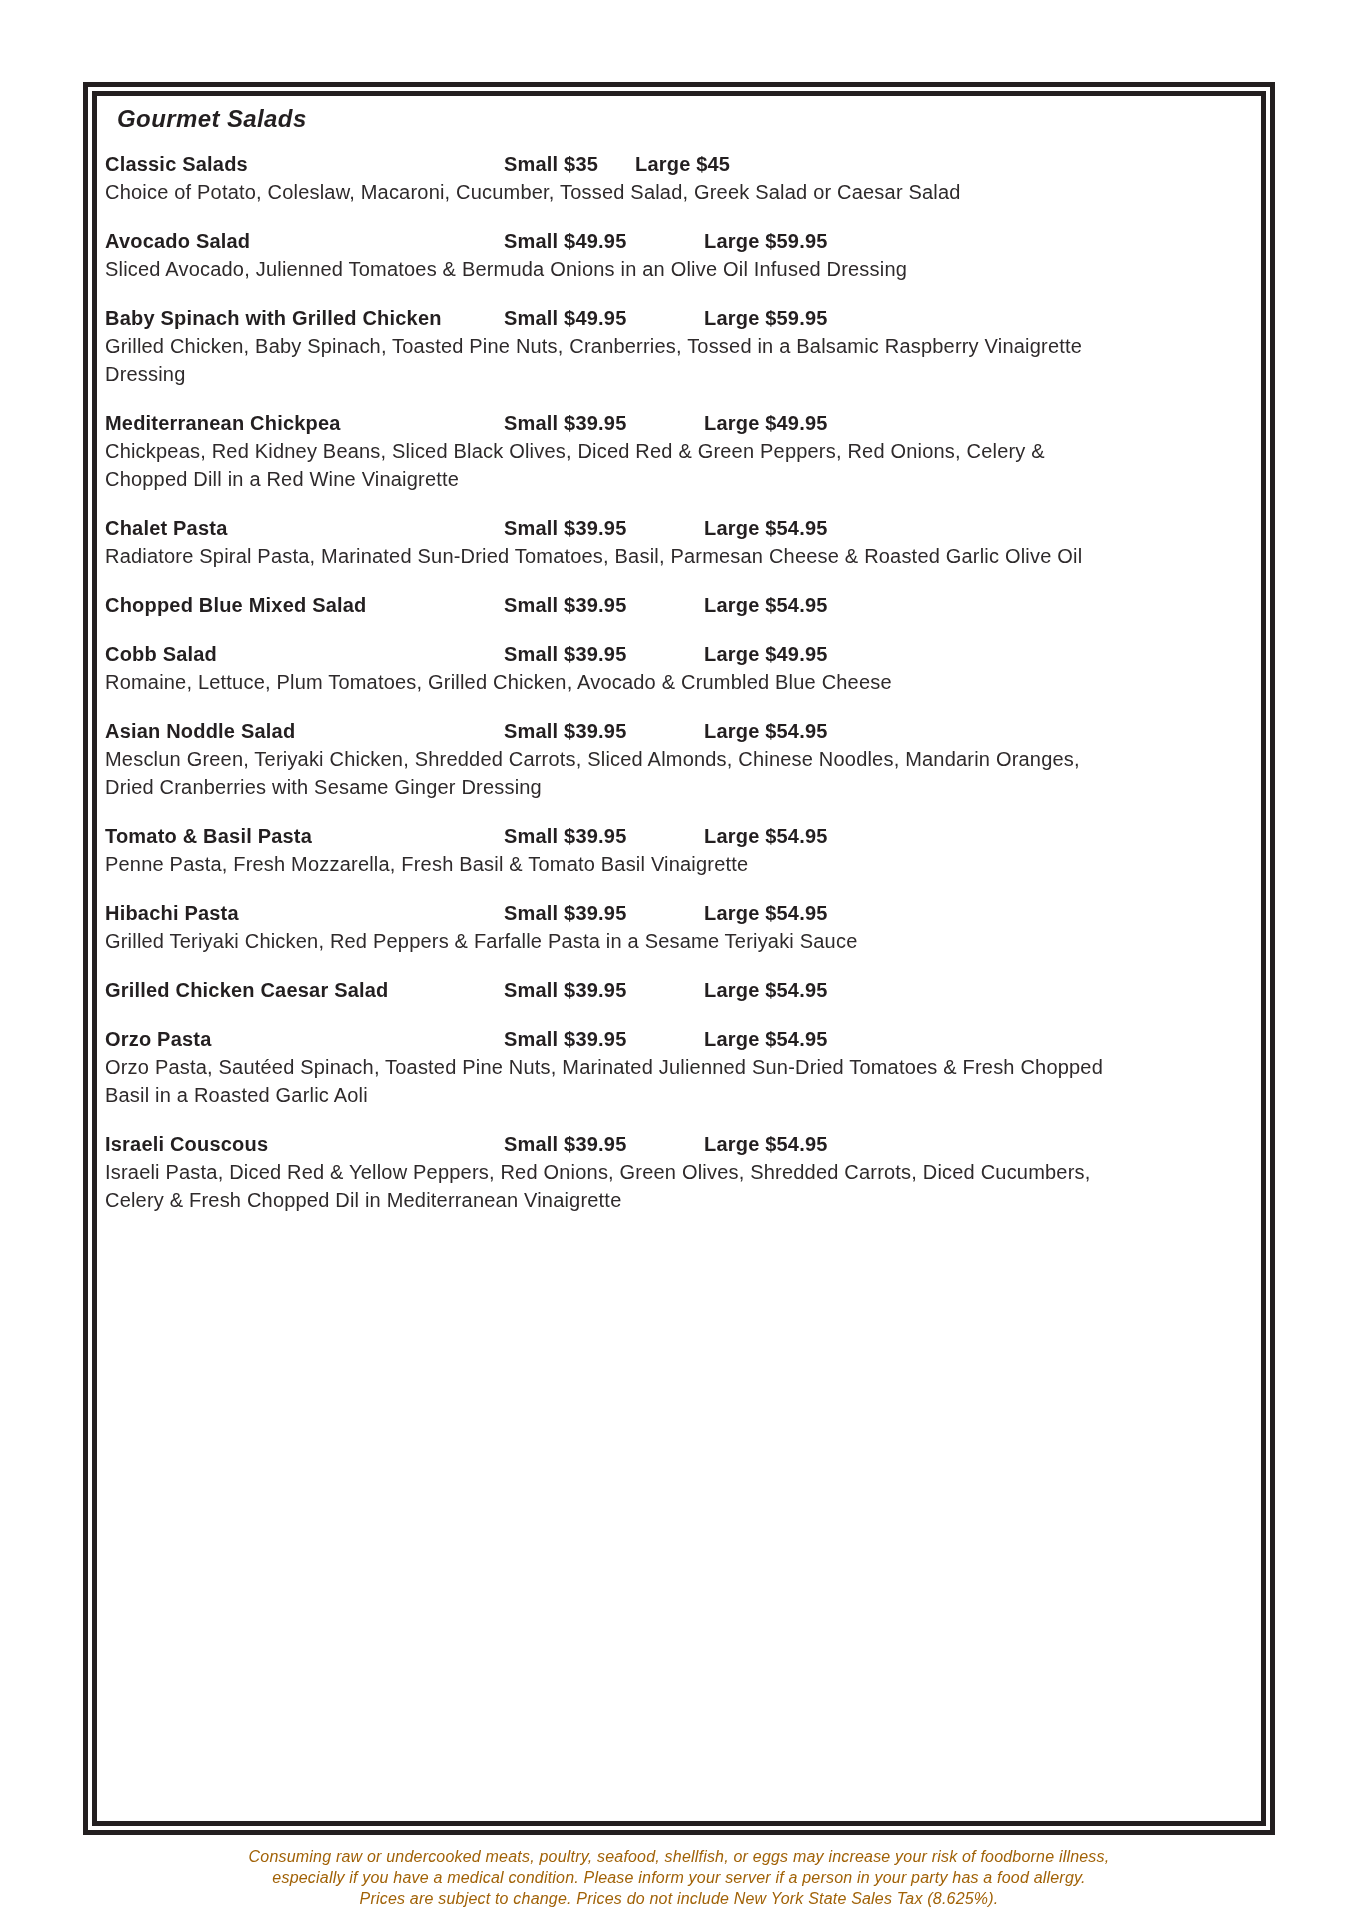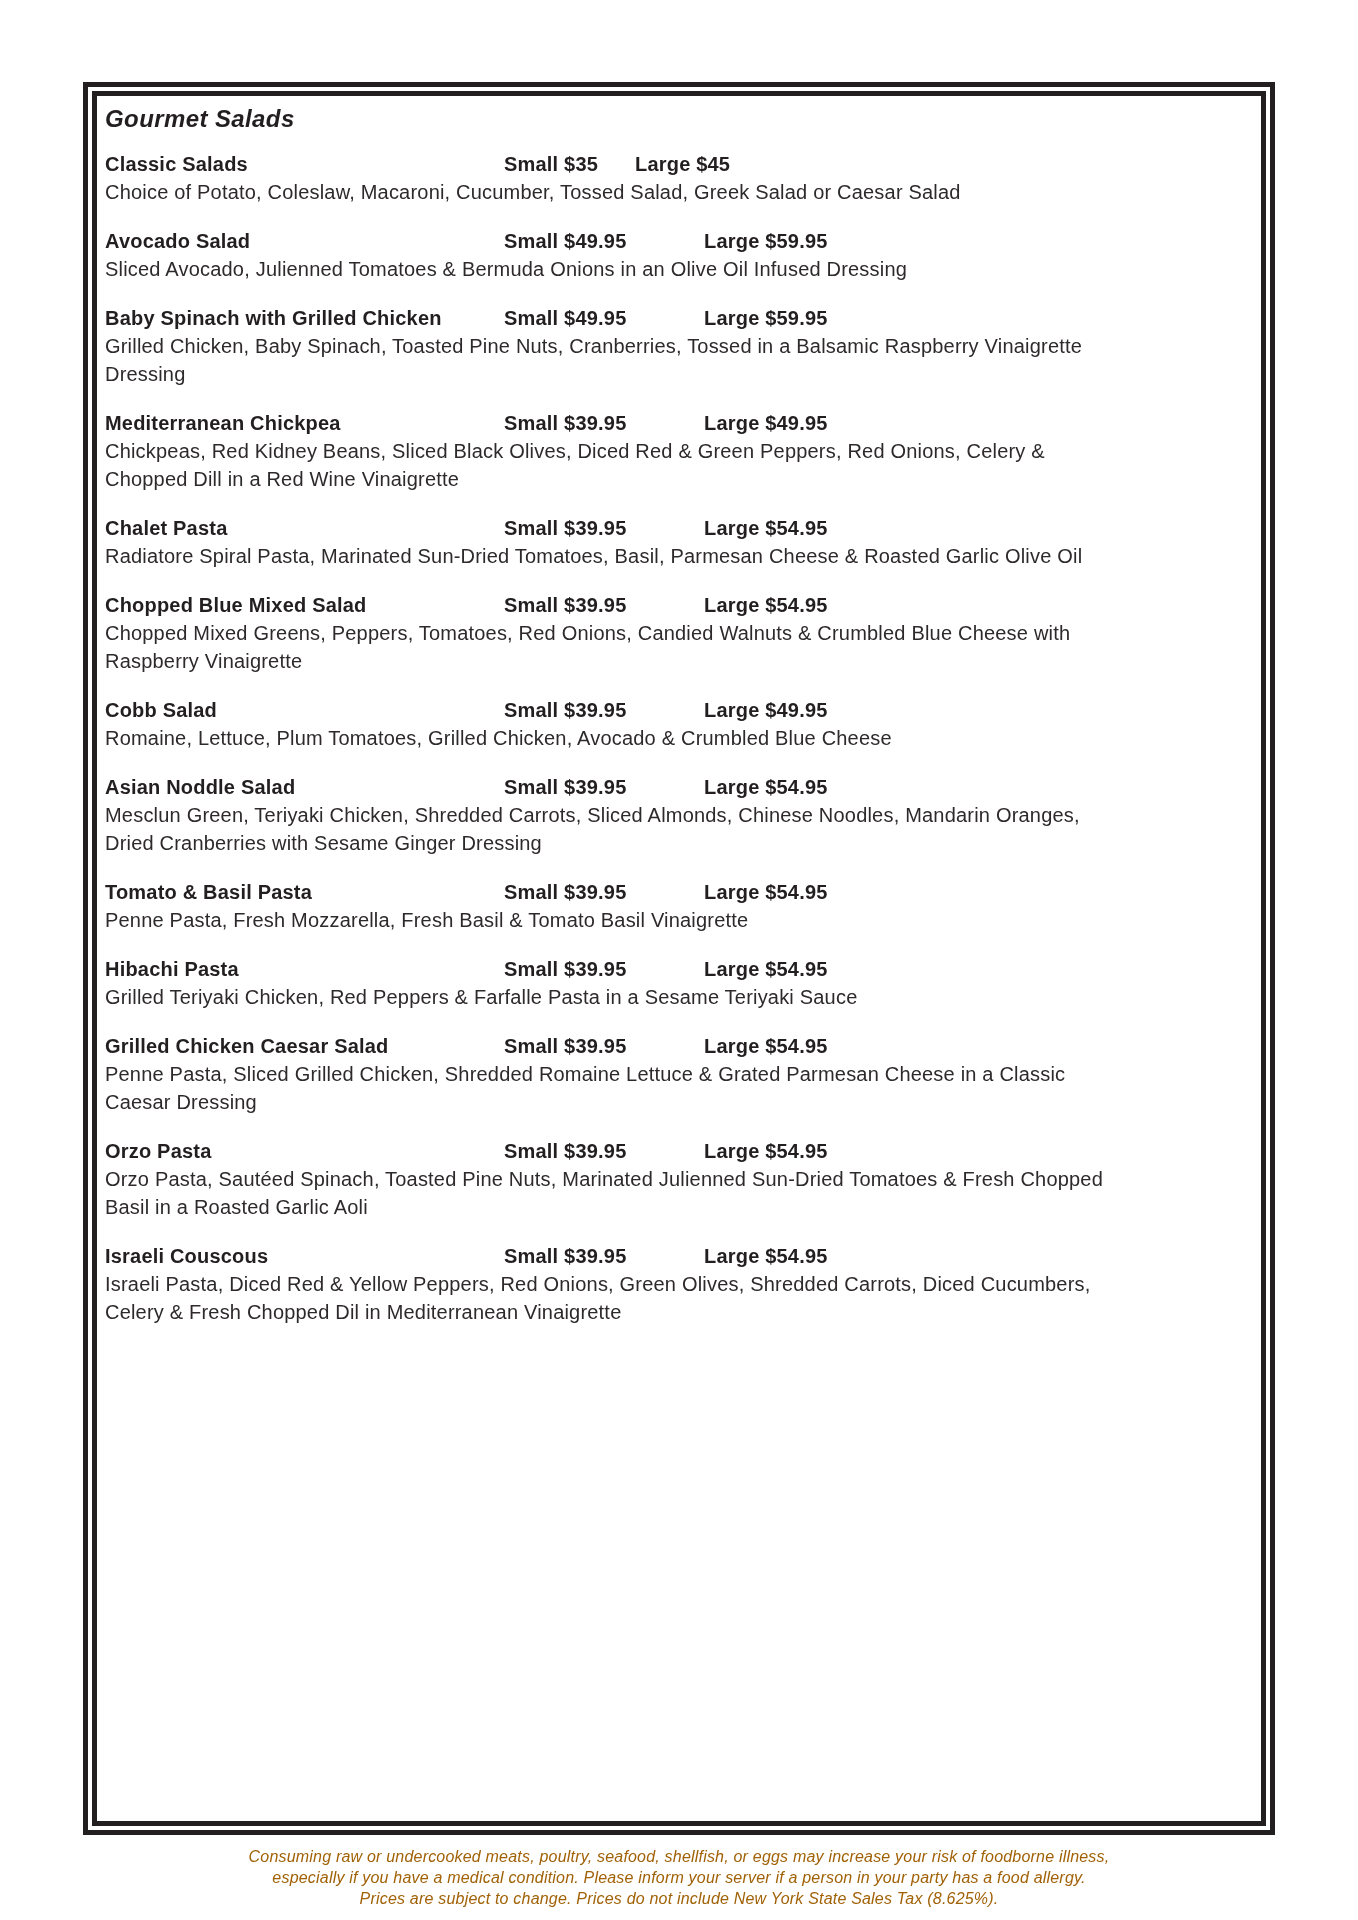--- a/index.html
+++ b/index.html
@@ -31,21 +31,21 @@
     border: 5px solid #231f20;
     padding: 8px 18px 0 8px;
     overflow: hidden;
   }
   .section-title {
     font-size: 24px;
     font-weight: bold;
     font-style: italic;
     letter-spacing: 0.4px;
     line-height: 30px;
-    margin: 0 0 16px 0;
+    margin: 0 0 16px 12px;
   }
   .menu-item {
     margin: 15px 0 21px 0;
   }
   .item-header {
     position: relative;
     font-weight: bold;
     font-size: 20px;
     line-height: 28px;
     letter-spacing: 0.2px;
@@ -136,21 +136,20 @@
     </div>
     <div class="item-desc">Radiatore Spiral Pasta, Marinated Sun-Dried Tomatoes, Basil, Parmesan Cheese &amp; Roasted Garlic Olive Oil</div>
   </div>
 
   <div class="menu-item">
     <div class="item-header">
       <span class="item-name">Chopped Blue Mixed Salad</span>
       <span class="price-small">Small $39.95</span>
       <span class="price-large">Large $54.95</span>
     </div>
-    <div class="item-desc">Chopped Mixed Greens, Peppers, Tomatoes, Red Onions, Candied Walnuts &amp; Crumbled Blue Cheese with Raspberry Vinaigrette</div>
   </div>
 
   <div class="menu-item">
     <div class="item-header">
       <span class="item-name">Cobb Salad</span>
       <span class="price-small">Small $39.95</span>
       <span class="price-large">Large $49.95</span>
     </div>
     <div class="item-desc">Romaine, Lettuce, Plum Tomatoes, Grilled Chicken, Avocado &amp; Crumbled Blue Cheese</div>
   </div>
@@ -181,21 +180,20 @@
     </div>
     <div class="item-desc">Grilled Teriyaki Chicken, Red Peppers &amp; Farfalle Pasta in a Sesame Teriyaki Sauce</div>
   </div>
 
   <div class="menu-item">
     <div class="item-header">
       <span class="item-name">Grilled Chicken Caesar Salad</span>
       <span class="price-small">Small $39.95</span>
       <span class="price-large">Large $54.95</span>
     </div>
-    <div class="item-desc">Penne Pasta, Sliced Grilled Chicken, Shredded Romaine Lettuce &amp; Grated Parmesan Cheese in a Classic Caesar Dressing</div>
   </div>
 
   <div class="menu-item">
     <div class="item-header">
       <span class="item-name">Orzo Pasta</span>
       <span class="price-small">Small $39.95</span>
       <span class="price-large">Large $54.95</span>
     </div>
     <div class="item-desc">Orzo Pasta, Sautéed Spinach, Toasted Pine Nuts, Marinated Julienned Sun-Dried Tomatoes &amp; Fresh Chopped Basil in a Roasted Garlic Aoli</div>
   </div>

